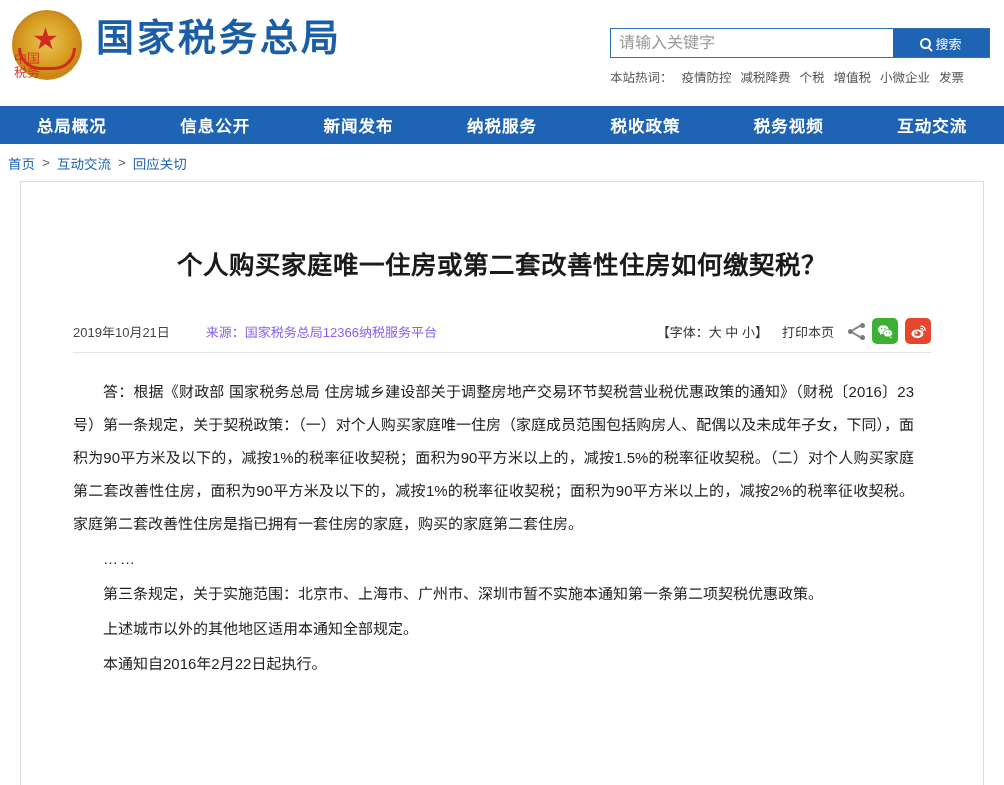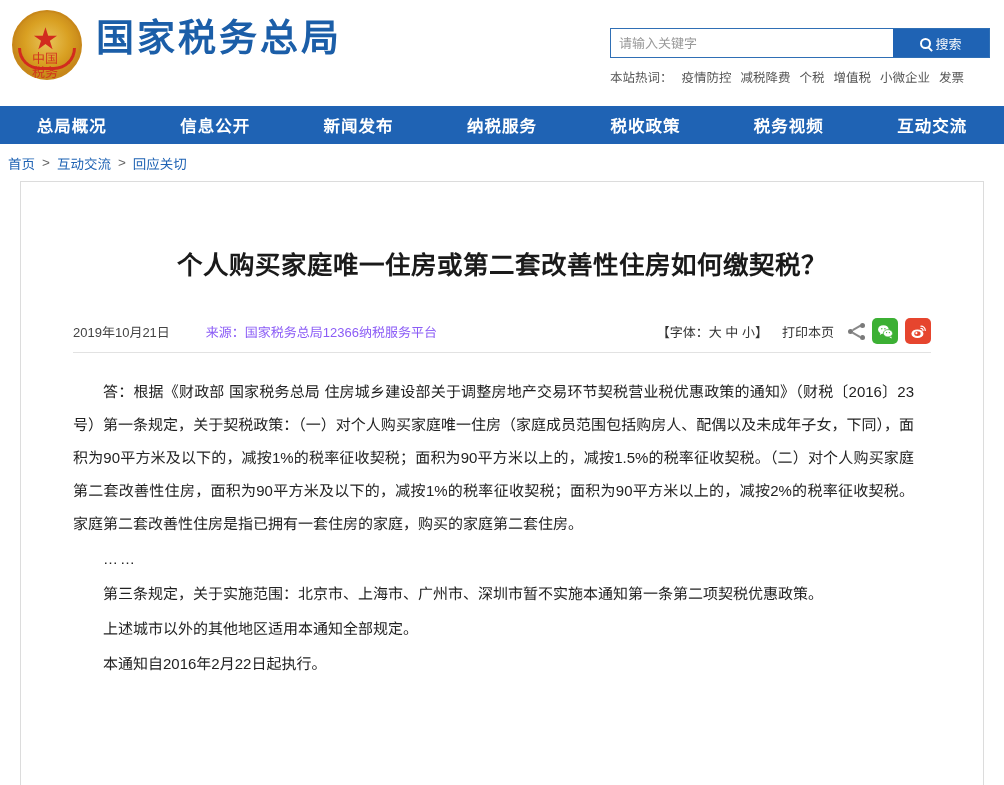--- a/index.html
+++ b/index.html
@@ -74,42 +74,42 @@
     margin-top: 2px;
   }
   .seal {
     position: absolute;
     left: 14px; top: 52px;
     width: 62px; height: 40px;
     color: #d22b1e;
     font-family: "Liberation Serif", "DejaVu Serif", serif;
     font-size: 13px;
     line-height: 14px;
-    text-align: center;
+    text-align: left;
     opacity: .9;
   }
 
   
   .search-area {
     position: absolute;
     right: 14px; top: 28px;
     width: 380px;
   }
   .search-box {
     display: flex;
     height: 30px;
     border: 1px solid #2f6fb5;
     background: #fff;
   }
   .search-input {
     flex: 1;
     border: none;
     outline: none;
     padding: 0 8px;
-    font-size: 13px;
+    font-size: 16px;
     color: #333;
     font-family: "Liberation Sans", sans-serif;
   }
   .search-input::placeholder { color: #999; }
   .search-btn {
     width: 96px;
     background: #1f63b4;
     color: #fff;
     border: none;
     font-size: 13px;

